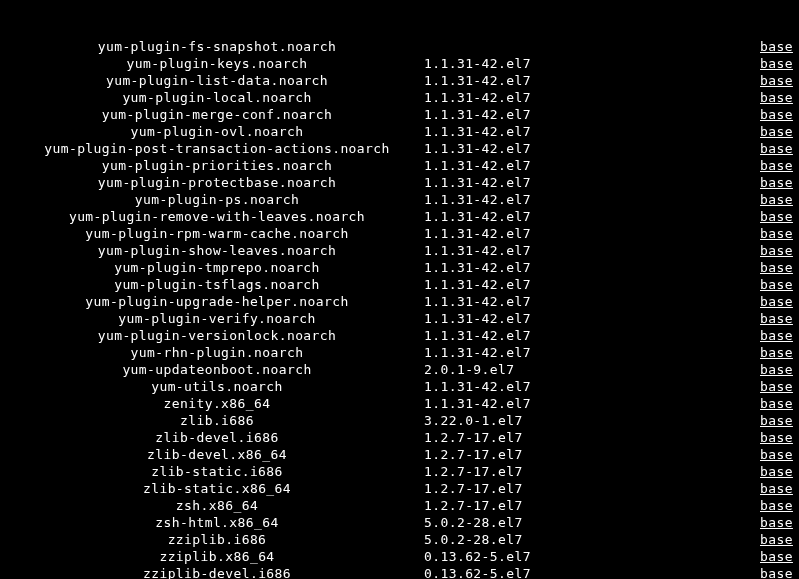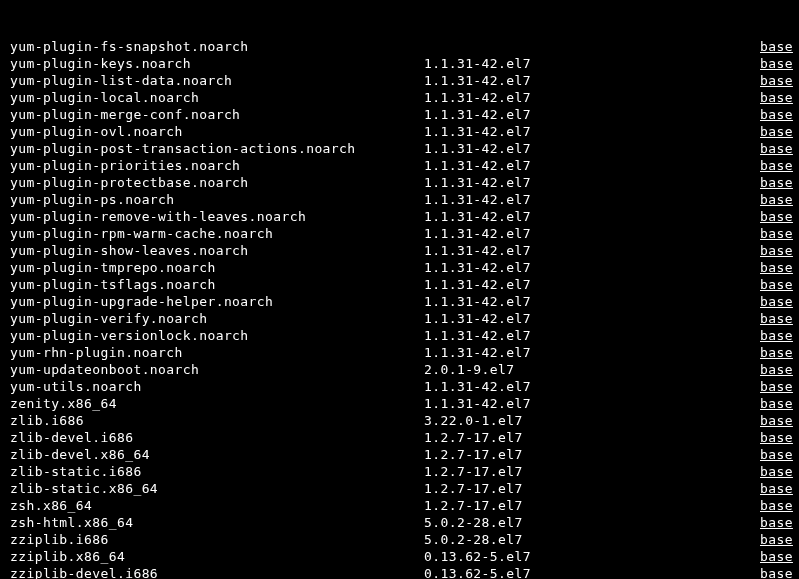--- a/index.html
+++ b/index.html
@@ -20,20 +20,21 @@
     white-space: pre;
   }
   .row {
     display: flex;
     height: 17px;
     align-items: center;
   }
   .col-name {
     flex: 0 0 414px;
     padding-left: 4px;
+    text-align: center;
   }
   .col-version {
     flex: 0 0 336px;
     margin-top: 34px;
   }
   .col-repo {
     flex: 1 1 auto;
     text-decoration: underline;
   }
 </style>

